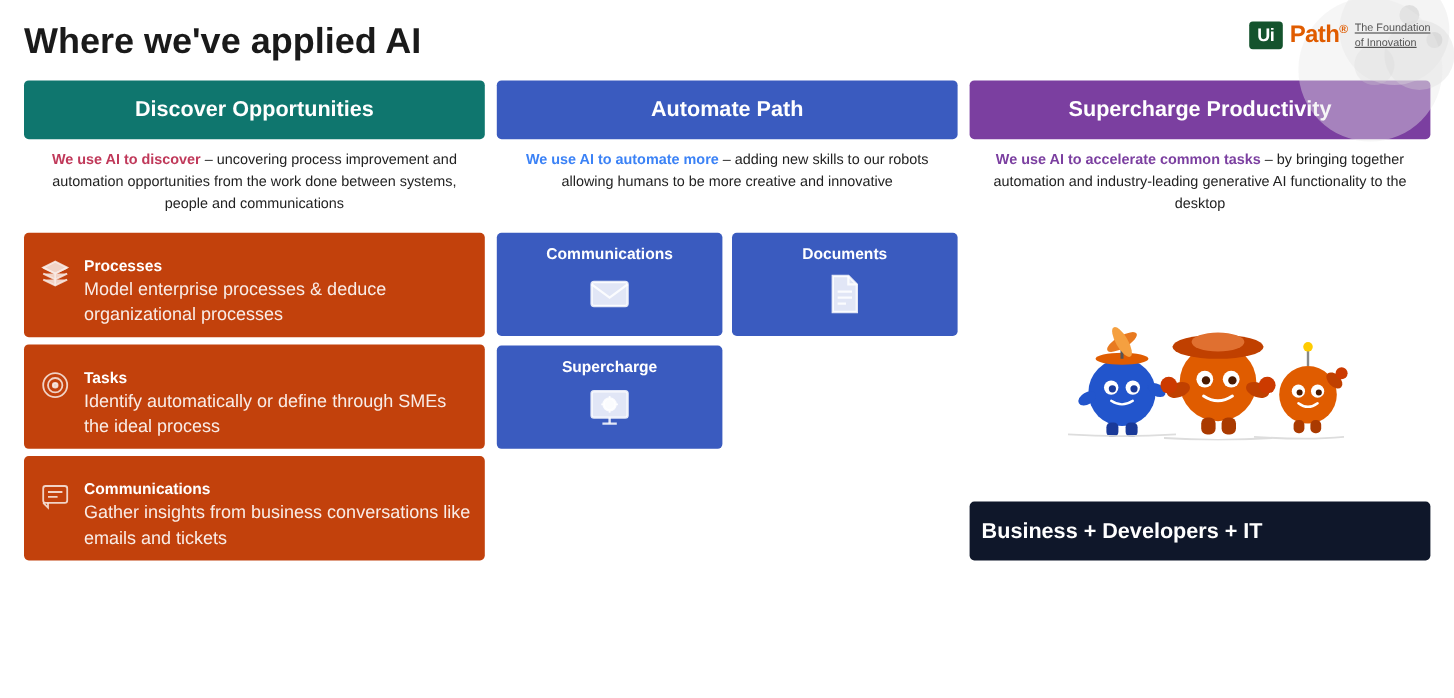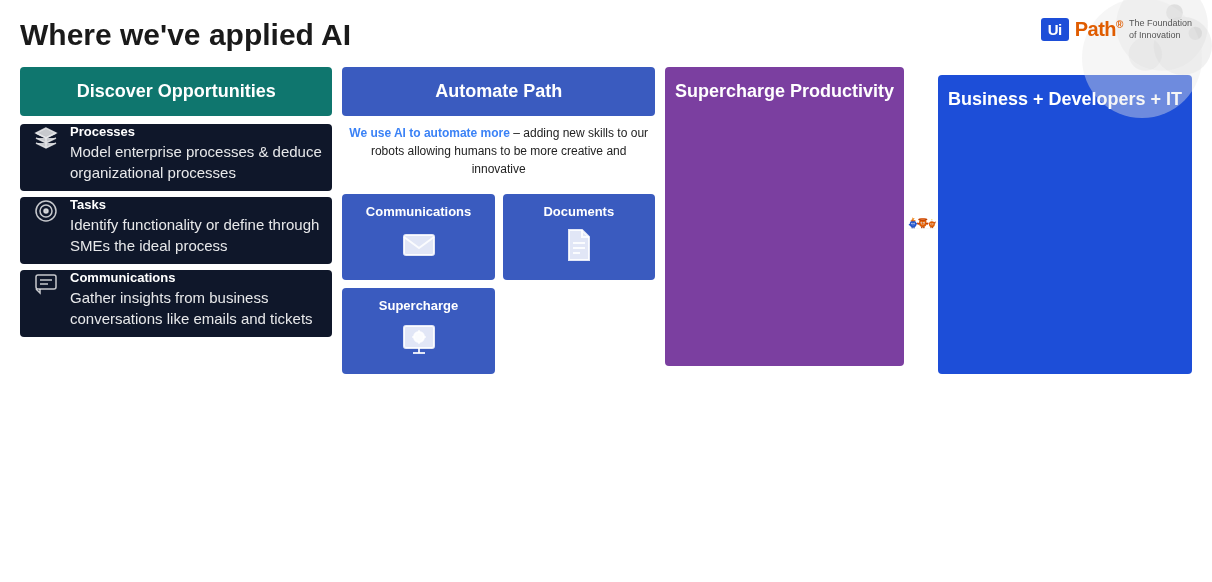--- a/index.html
+++ b/index.html
@@ -48,39 +48,40 @@
       z-index: 0;
     }
     .logo-box {
       position: relative;
       z-index: 1;
       display: flex;
       align-items: center;
       gap: 6px;
     }
     .uipath-badge {
-      background: #1d4ed8;
+      background: #14532d;
       color: #fff;
       font-size: 15px;
       font-weight: 900;
       padding: 3px 7px;
       border-radius: 3px;
       letter-spacing: -0.5px;
     }
     .uipath-name {
       font-size: 20px;
       font-weight: 900;
       color: #e05c00;
       letter-spacing: -0.5px;
     }
     .uipath-tagline {
       font-size: 9px;
       color: #555;
       line-height: 1.3;
       max-width: 80px;
+      text-decoration: underline;
     }
 
     
     .main-grid {
       display: grid;
       grid-template-columns: 1fr 1fr 1fr;
       gap: 10px;
     }
 
     
@@ -107,23 +108,23 @@
       min-height: 60px;
       padding: 0 4px;
     }
     .highlight-pink { color: #c0395a; font-weight: 700; }
     .highlight-blue { color: #3b82f6; font-weight: 700; }
     .highlight-purple { color: #7b3fa0; font-weight: 700; }
 
     
     .left-items { display: flex; flex-direction: column; gap: 6px; }
     .left-item {
-      background: #0f172a;
+      background: #c2410c;
       border-radius: 4px;
-      padding: 0 10px 8px 12px;
+      padding: 20px 10px 8px 12px;
       display: flex;
       align-items: flex-start;
       gap: 10px;
       color: #fff;
     }
     .left-item-icon {
       font-size: 20px;
       min-width: 28px;
       text-align: center;
       margin-top: 2px;
@@ -160,36 +161,35 @@
       font-weight: 800;
       color: #fff;
       margin-bottom: 8px;
     }
     .mid-card-icon {
       font-size: 28px;
       color: rgba(255,255,255,0.85);
     }
 
     
-    .right-col { display: flex; flex-direction: row; }
+    .right-col { display: flex; flex-direction: column; }
     .robot-image-area {
       flex: 1;
       display: flex;
       align-items: center;
       justify-content: center;
       min-height: 120px;
       position: relative;
       overflow: hidden;
     }
 
     .bottom-badge {
-      background: #1d4ed8;
+      background: #0f172a;
       border-radius: 4px;
       padding: 14px 10px;
-      text-align: center;
       color: #fff;
       font-size: 18px;
       font-weight: 900;
       margin-top: 8px;
     }
 
     
     .deco-circles {
       position: absolute;
       top: 0;
@@ -228,20 +228,24 @@
         <span class="uipath-name">Path<sup style="font-size:10px;color:#e05c00;">®</sup></span>
         <span class="uipath-tagline">The Foundation<br>of Innovation</span>
       </div>
     </div>
   </div>
 
   <div class="main-grid">
 
     <div class="col">
       <div class="col-header pink">Discover Opportunities</div>
+      <p class="col-desc">
+        <span class="highlight-pink">We use AI to discover</span>
+        <span> – uncovering process improvement and automation opportunities from the work done between systems, people and communications</span>
+      </p>
       <div class="left-items">
 
         <div class="left-item">
           <div class="left-item-icon">
             <svg width="24" height="24" viewBox="0 0 24 24" fill="rgba(255,255,255,0.85)">
               <path d="M12 2L2 7l10 5 10-5-10-5zM2 17l10 5 10-5M2 12l10 5 10-5"></path>
               <path d="M12 2L2 7l10 5 10-5-10-5z" fill="none" stroke="rgba(255,255,255,0.85)" stroke-width="1.5"></path>
               <polyline points="2,7 12,12 22,7" fill="none" stroke="rgba(255,255,255,0.85)" stroke-width="1.5"></polyline>
               <line x1="12" y1="12" x2="12" y2="22" stroke="rgba(255,255,255,0.85)" stroke-width="1.5"></line>
               <polyline points="2,12 12,17 22,12" fill="none" stroke="rgba(255,255,255,0.85)" stroke-width="1.5"></polyline>
@@ -257,21 +261,21 @@
         <div class="left-item">
           <div class="left-item-icon">
             <svg width="24" height="24" viewBox="0 0 24 24" fill="none" stroke="rgba(255,255,255,0.85)" stroke-width="1.5">
               <circle cx="12" cy="12" r="10"></circle>
               <circle cx="12" cy="12" r="6"></circle>
               <circle cx="12" cy="12" r="2" fill="rgba(255,255,255,0.85)"></circle>
             </svg>
           </div>
           <div class="left-item-content">
             <div class="left-item-title">Tasks</div>
-            <div class="left-item-desc">Identify functionality or define through SMEs the ideal process</div>
+            <div class="left-item-desc">Identify automatically or define through SMEs the ideal process</div>
           </div>
         </div>
 
         <div class="left-item">
           <div class="left-item-icon">
             <svg width="24" height="24" viewBox="0 0 24 24" fill="none" stroke="rgba(255,255,255,0.85)" stroke-width="1.5">
               <rect x="2" y="3" width="20" height="14" rx="2"></rect>
               <line x1="6" y1="8" x2="18" y2="8"></line>
               <line x1="6" y1="12" x2="14" y2="12"></line>
               <polyline points="2,17 6,21 6,17"></polyline>
@@ -330,20 +334,24 @@
               <line x1="18" y1="27" x2="18" y2="32" stroke="rgba(255,255,255,0.85)" stroke-width="2"></line>
               <line x1="12" y1="32" x2="24" y2="32" stroke="rgba(255,255,255,0.85)" stroke-width="2"></line>
             </svg>
           </div>
         </div>
       </div>
     </div>
 
     <div class="col right-col">
       <div class="col-header purple">Supercharge Productivity</div>
+      <p class="col-desc">
+        <span class="highlight-purple">We use AI to accelerate common tasks</span>
+        <span> – by bringing together automation and industry-leading generative AI functionality to the desktop</span>
+      </p>
 
       <div class="robot-image-area">
         <svg width="280" height="130" viewBox="0 0 280 130" xmlns="http://www.w3.org/2000/svg">
 
           <ellipse cx="75" cy="90" rx="28" ry="28" fill="#2255cc"></ellipse>
 
           <circle cx="66" cy="86" r="6" fill="white"></circle>
           <circle cx="84" cy="86" r="6" fill="white"></circle>
           <circle cx="67" cy="87" r="3" fill="#1a3a99"></circle>
           <circle cx="85" cy="87" r="3" fill="#1a3a99"></circle>

